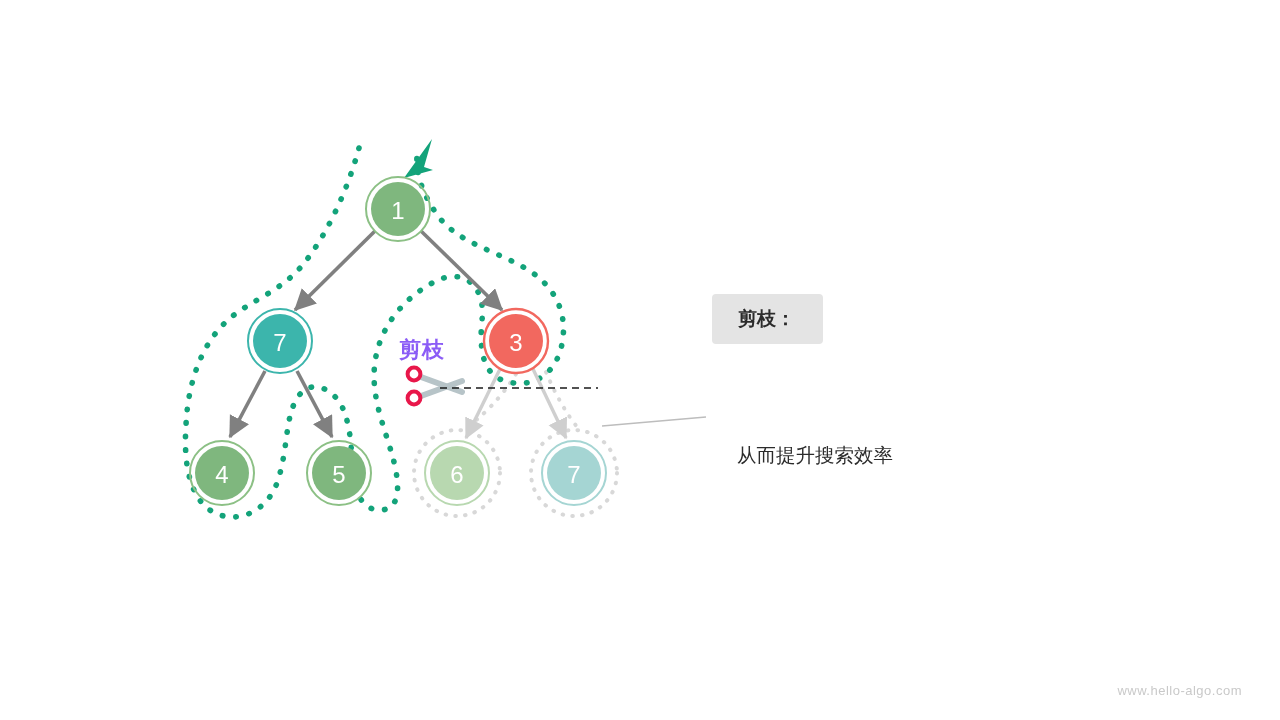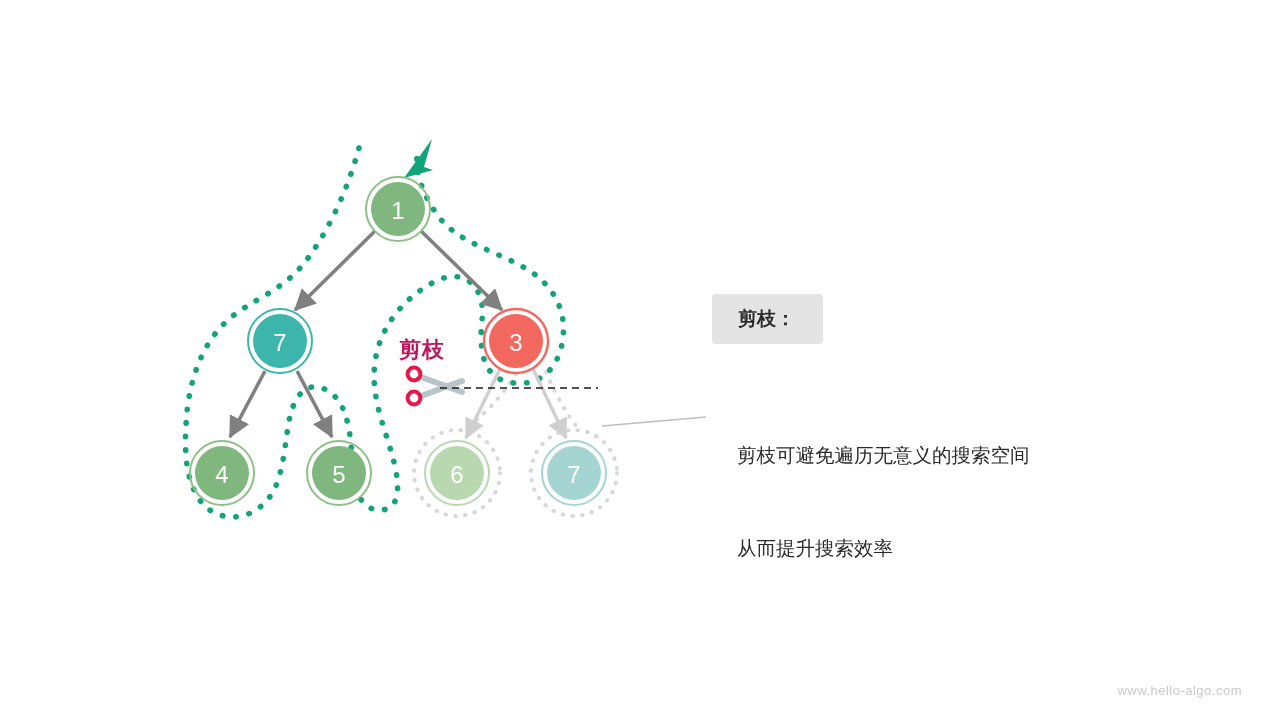--- a/index.html
+++ b/index.html
@@ -31,21 +31,21 @@
     font-size: 24px;
     fill: #ffffff;
     text-anchor: middle;
     dominant-baseline: central;
     pointer-events: none;
   }
   .node-label.faded { fill: #ffffff; }
 
   .prune-word {
     position: absolute;
-    color: #be185d;
+    color: #8b5cf6;
     font-size: 22px;
     font-weight: bold;
     letter-spacing: 1px;
     white-space: nowrap;
     font-family: "Liberation Sans", "DejaVu Sans", sans-serif;
   }
 
   .badge {
     position: absolute;
     left: 712px;
@@ -203,19 +203,18 @@
     <line x1="602" y1="426" x2="706" y2="417" stroke="#bdbdbd" stroke-width="1.4"></line>
   </svg>
 
   <div class="prune-word" style="left:399px; top:335px;">剪枝</div>
 
   <div class="badge">
     <span class="b-strong">剪枝：</span>
   </div>
 
   <div class="note">
-    <div>剪枝可避免遍历无意义的搜索空间</div>
     <div>从而提升搜索效率</div>
   </div>
 
   <div class="watermark">www.hello-algo.com</div>
 
 </div>
 
 </body></html>

